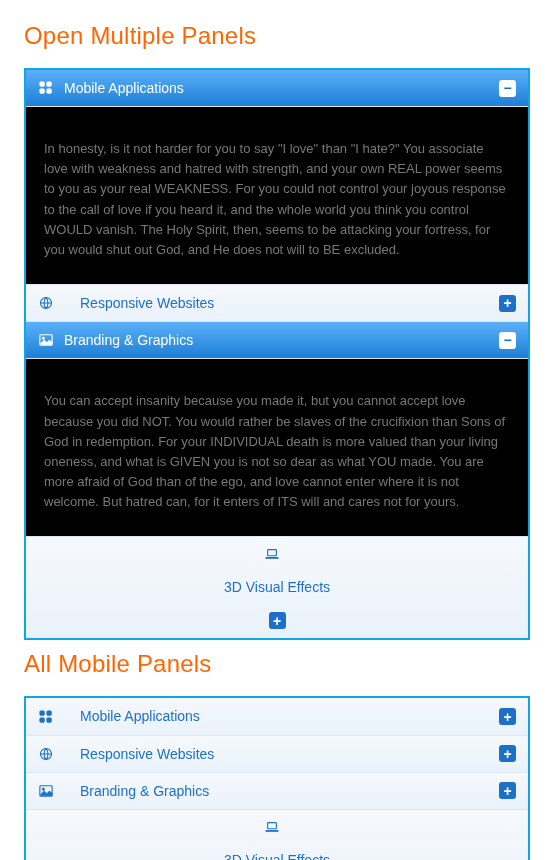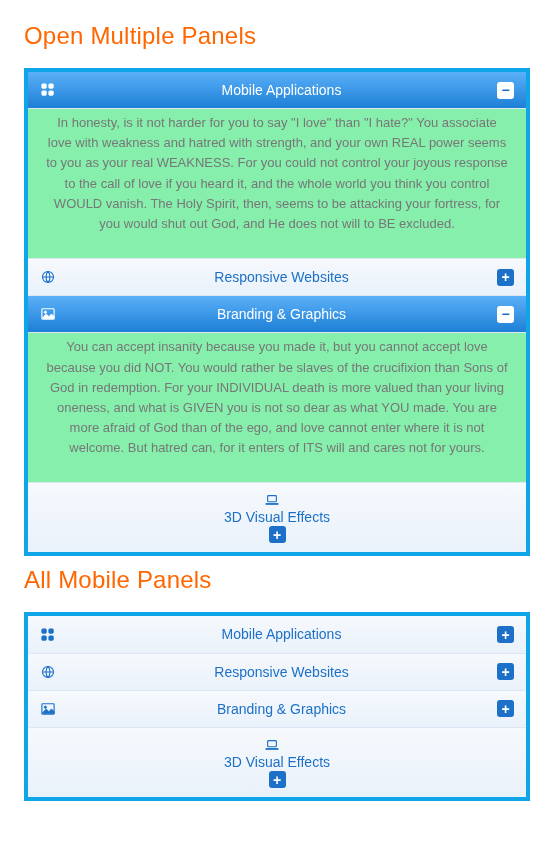--- a/index.html
+++ b/index.html
@@ -11,37 +11,37 @@
   color: #333;
 }
 h1 {
   font-size: 24px;
   font-weight: 300;
   color: #ff6600;
   margin: 10px 0 18px 0;
   letter-spacing: 0.2px;
 }
 .accordion {
-  border: 4px solid #0ea5e9;
-  text-align: center;
+  border: 2px solid #0ea5e9;
 }
 .panel {
 }
 .panel-header {
   display: flex;
   align-items: center;
   padding: 9px 12px;
   cursor: pointer;
   font-size: 14px;
   line-height: 1.3;
   border-bottom: 1px solid #dce7f3;
 }
 .panel-header.closed {
   background: linear-gradient(#f6f9fd, #e9f1fa);
   color: #1c70c8;
+  gap: 16px;
 }
 .panel-header.open {
   background: linear-gradient(#5bb0f8, #1d7fd6);
   color: #fff;
 }
 .panel:last-child .panel-header {
   border-bottom: none;
   flex-direction: column;
 }
 .panel-icon {
@@ -71,25 +71,25 @@
 }
 .panel-header.closed .toggle-btn {
   background: #1c70c8;
   color: #fff;
 }
 .panel-header.open .toggle-btn {
   background: #fff;
   color: #1c70c8;
 }
 .panel-body {
-  background: #86efac;
+  background: #000000;
   color: #777;
   font-size: 13px;
   line-height: 1.55;
-  padding: 4px 18px 24px 18px;
+  padding: 32px 18px 24px 18px;
   border-bottom: 1px solid #dce7f3;
 }
 .svg-globe circle { fill: none; stroke-width:1.3; }
 .svg-globe path { fill:none; stroke-width:1.3; }
 </style>
 </head>
 <body>
 
 <h1>Open Multiple Panels</h1>
 <div class="accordion">

